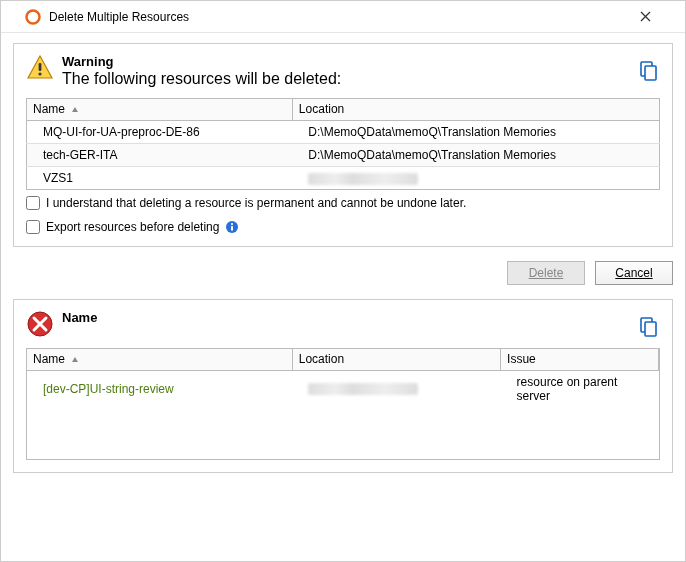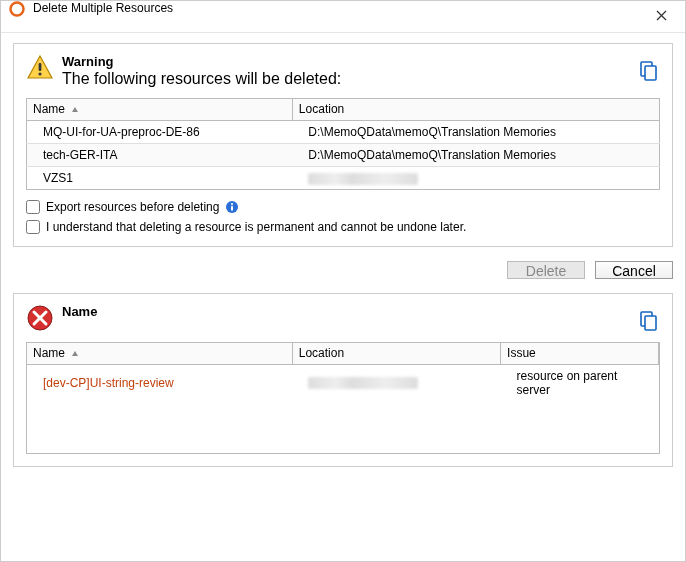--- a/index.html
+++ b/index.html
@@ -9,22 +9,23 @@
     font-size: 12px;
     background: #fff;
     color: #000;
     width: 686px;
     height: 562px;
     overflow: hidden;
     border: 1px solid #ccc;
   }
   .titlebar {
     display: flex;
+    align-items: center;
     height: 32px;
-    padding: 0 8px;
+    padding: 0 24px;
     border-bottom: 1px solid #e5e5e5;
   }
   .titlebar .app-icon {
     width: 16px; height: 16px;
     margin-right: 8px;
     display: flex; align-items: center; justify-content: center;
   }
   .titlebar .title {
     font-size: 12px;
     flex: 1;
@@ -120,34 +121,35 @@
     width: 14px; height: 14px;
     vertical-align: middle;
   }
   .button-row {
     display: flex;
     justify-content: flex-end;
     gap: 10px;
   }
   .btn {
     min-width: 78px;
-    height: 18px;
+    height: 24px;
     border: 1px solid #999;
     background: linear-gradient(#fdfdfd, #f0f0f0);
-    font-size: 14px;
+    font-size: 12px;
     cursor: pointer;
     font-family: inherit;
+    text-decoration: underline;
   }
   .btn[disabled] {
     color: #888;
     background: #e8e8e8;
     border-color: #bbb;
     cursor: default;
   }
-  .err-name { color: #c2410c; }
+  .err-name { color: #4d7c0f; }
   .error-table-wrap {
     border: 1px solid #bbb;
   }
   .error-table-wrap table { border: none; }
   .error-table-wrap th { border-top: none; border-left: none; border-right: 1px solid #bbb;}
   .error-table-pad {
     height: 52px;
   }
 </style>
 </head>
@@ -216,34 +218,34 @@
             <td>tech-GER-ITA</td>
             <td>D:\MemoQData\memoQ\Translation Memories</td>
           </tr>
           <tr>
             <td>VZS1</td>
             <td><span class="blur"></span></td>
           </tr>
         </tbody>
     </table>
 
+    <div class="checkbox-row" style="margin-top:6px">
+      <input type="checkbox" id="cb2" style="">
+      <label for="cb2">I understand that deleting a resource is permanent and cannot be undone later.</label>
+    </div>
     <div class="checkbox-row">
       <input type="checkbox" id="cb1" style="">
       <label for="cb1">Export resources before deleting</label>
       <span class="info-icon">
         <svg width="14" height="14" viewBox="0 0 14 14">
           <circle cx="7" cy="7" r="6" fill="#2a6fd6"></circle>
           <circle cx="7" cy="4" r="1.1" fill="#fff"></circle>
           <rect x="6" y="5.8" width="2" height="5" rx="1" fill="#fff"></rect>
         </svg>
       </span>
-    </div>
-    <div class="checkbox-row" style="margin-top:6px">
-      <input type="checkbox" id="cb2" style="">
-      <label for="cb2">I understand that deleting a resource is permanent and cannot be undone later.</label>
     </div>
   </div>
 
   <div class="button-row">
     <button class="btn" disabled="">Delete</button>
     <button class="btn">Cancel</button>
   </div>
 
   <div class="panel">
     <div class="panel-header">

